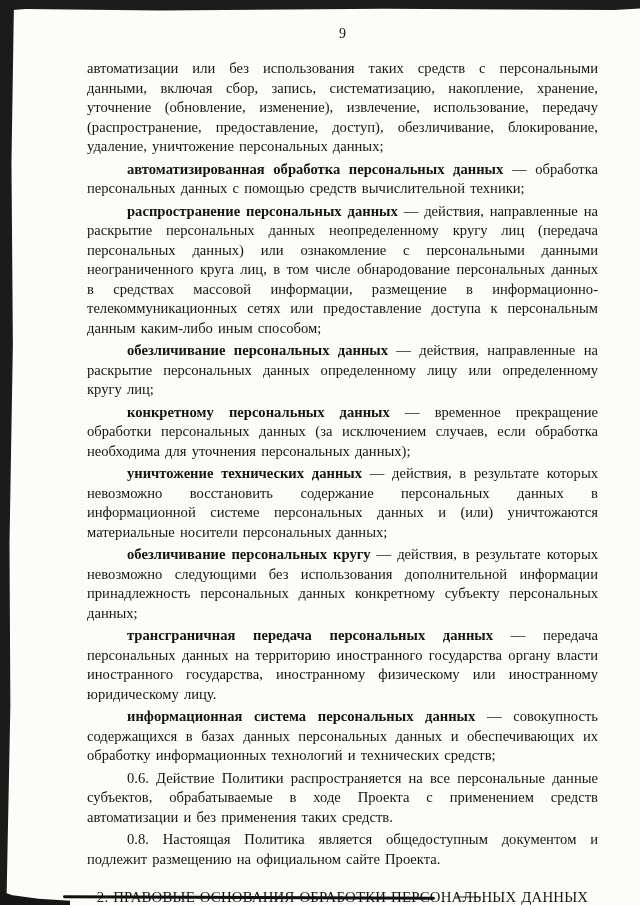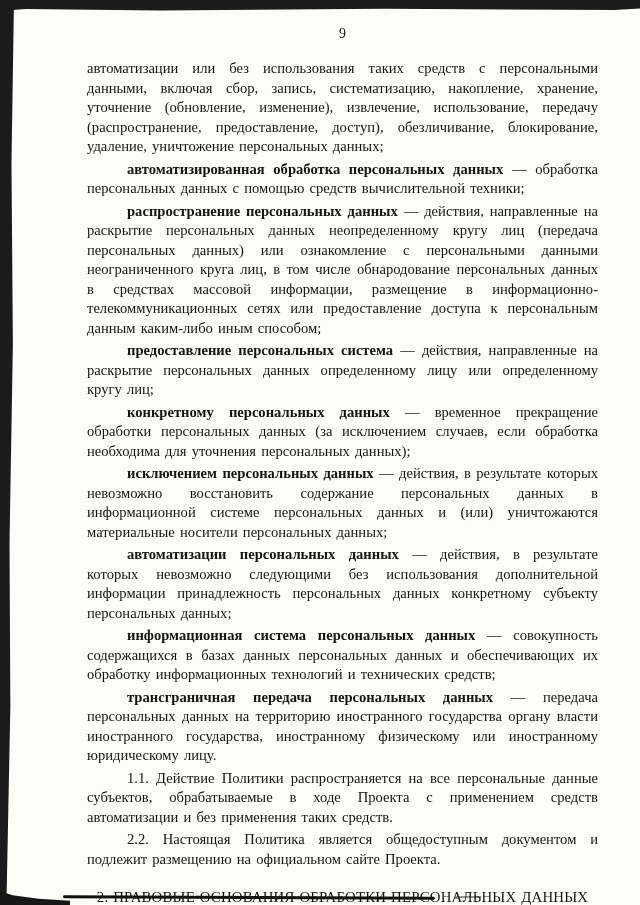--- a/index.html
+++ b/index.html
@@ -85,34 +85,34 @@
   <div class="text-block">
 
     <div class="page-number">9</div>
 
     <p class="para noindent">автоматизации или без использования таких средств с персональными данными, включая сбор, запись, систематизацию, накопление, хранение, уточнение (обновление, изменение), извлечение, использование, передачу (распространение, предоставление, доступ), обезличивание, блокирование, удаление, уничтожение персональных данных;</p>
 
     <p class="para"><b>автоматизированная обработка персональных данных</b><span> — обработка персональных данных с помощью средств вычислительной техники;</span></p>
 
     <p class="para"><b>распространение персональных данных</b><span> — действия, направленные на раскрытие персональных данных неопределенному кругу лиц (передача персональных данных) или ознакомление с персональными данными неограниченного круга лиц, в том числе обнародование персональных данных в средствах массовой информации, размещение в информационно-телекоммуникационных сетях или предоставление доступа к персональным данным каким-либо иным способом;</span></p>
 
-    <p class="para"><b>предоставление персональных система</b><span> — действия, направленные на раскрытие персональных данных определенному лицу или определенному кругу лиц;</span></p>
+    <p class="para"><b>обезличивание персональных данных</b><span> — действия, направленные на раскрытие персональных данных определенному лицу или определенному кругу лиц;</span></p>
 
     <p class="para"><b>конкретному персональных данных</b><span> — временное прекращение обработки персональных данных (за исключением случаев, если обработка необходима для уточнения персональных данных);</span></p>
 
-    <p class="para"><b>исключением персональных данных</b><span> — действия, в результате которых невозможно восстановить содержание персональных данных в информационной системе персональных данных и (или) уничтожаются материальные носители персональных данных;</span></p>
+    <p class="para"><b>уничтожение технических данных</b><span> — действия, в результате которых невозможно восстановить содержание персональных данных в информационной системе персональных данных и (или) уничтожаются материальные носители персональных данных;</span></p>
 
-    <p class="para"><b>автоматизации персональных данных</b><span> — действия, в результате которых невозможно следующими без использования дополнительной информации принадлежность персональных данных конкретному субъекту персональных данных;</span></p>
+    <p class="para"><b>обезличивание персональных кругу</b><span> — действия, в результате которых невозможно следующими без использования дополнительной информации принадлежность персональных данных конкретному субъекту персональных данных;</span></p>
+
+    <p class="para"><b>трансграничная передача персональных данных</b><span> — передача персональных данных на территорию иностранного государства органу власти иностранного государства, иностранному физическому или иностранному юридическому лицу.</span></p>
 
     <p class="para"><b>информационная система персональных данных</b><span> — совокупность содержащихся в базах данных персональных данных и обеспечивающих их обработку информационных технологий и технических средств;</span></p>
 
-    <p class="para"><b>трансграничная передача персональных данных</b><span> — передача персональных данных на территорию иностранного государства органу власти иностранного государства, иностранному физическому или иностранному юридическому лицу.</span></p>
+    <p class="para">0.6. Действие Политики распространяется на все персональные данные субъектов, обрабатываемые в ходе Проекта с применением средств автоматизации и без применения таких средств.</p>
 
-    <p class="para">1.1. Действие Политики распространяется на все персональные данные субъектов, обрабатываемые в ходе Проекта с применением средств автоматизации и без применения таких средств.</p>
-
-    <p class="para">2.2. Настоящая Политика является общедоступным документом и подлежит размещению на официальном сайте Проекта.</p>
+    <p class="para">0.8. Настоящая Политика является общедоступным документом и подлежит размещению на официальном сайте Проекта.</p>
 
     <p class="para section-heading">2. ПРАВОВЫЕ ОСНОВАНИЯ ОБРАБОТКИ ПЕРСОНАЛЬНЫХ ДАННЫХ</p>
 
     <p class="para">2.1. Политика Оператора в области обработки персональных данных определяется следующими основными нормативными правовыми актами</p>
 
   </div>
 </div>
 
 </body></html>

